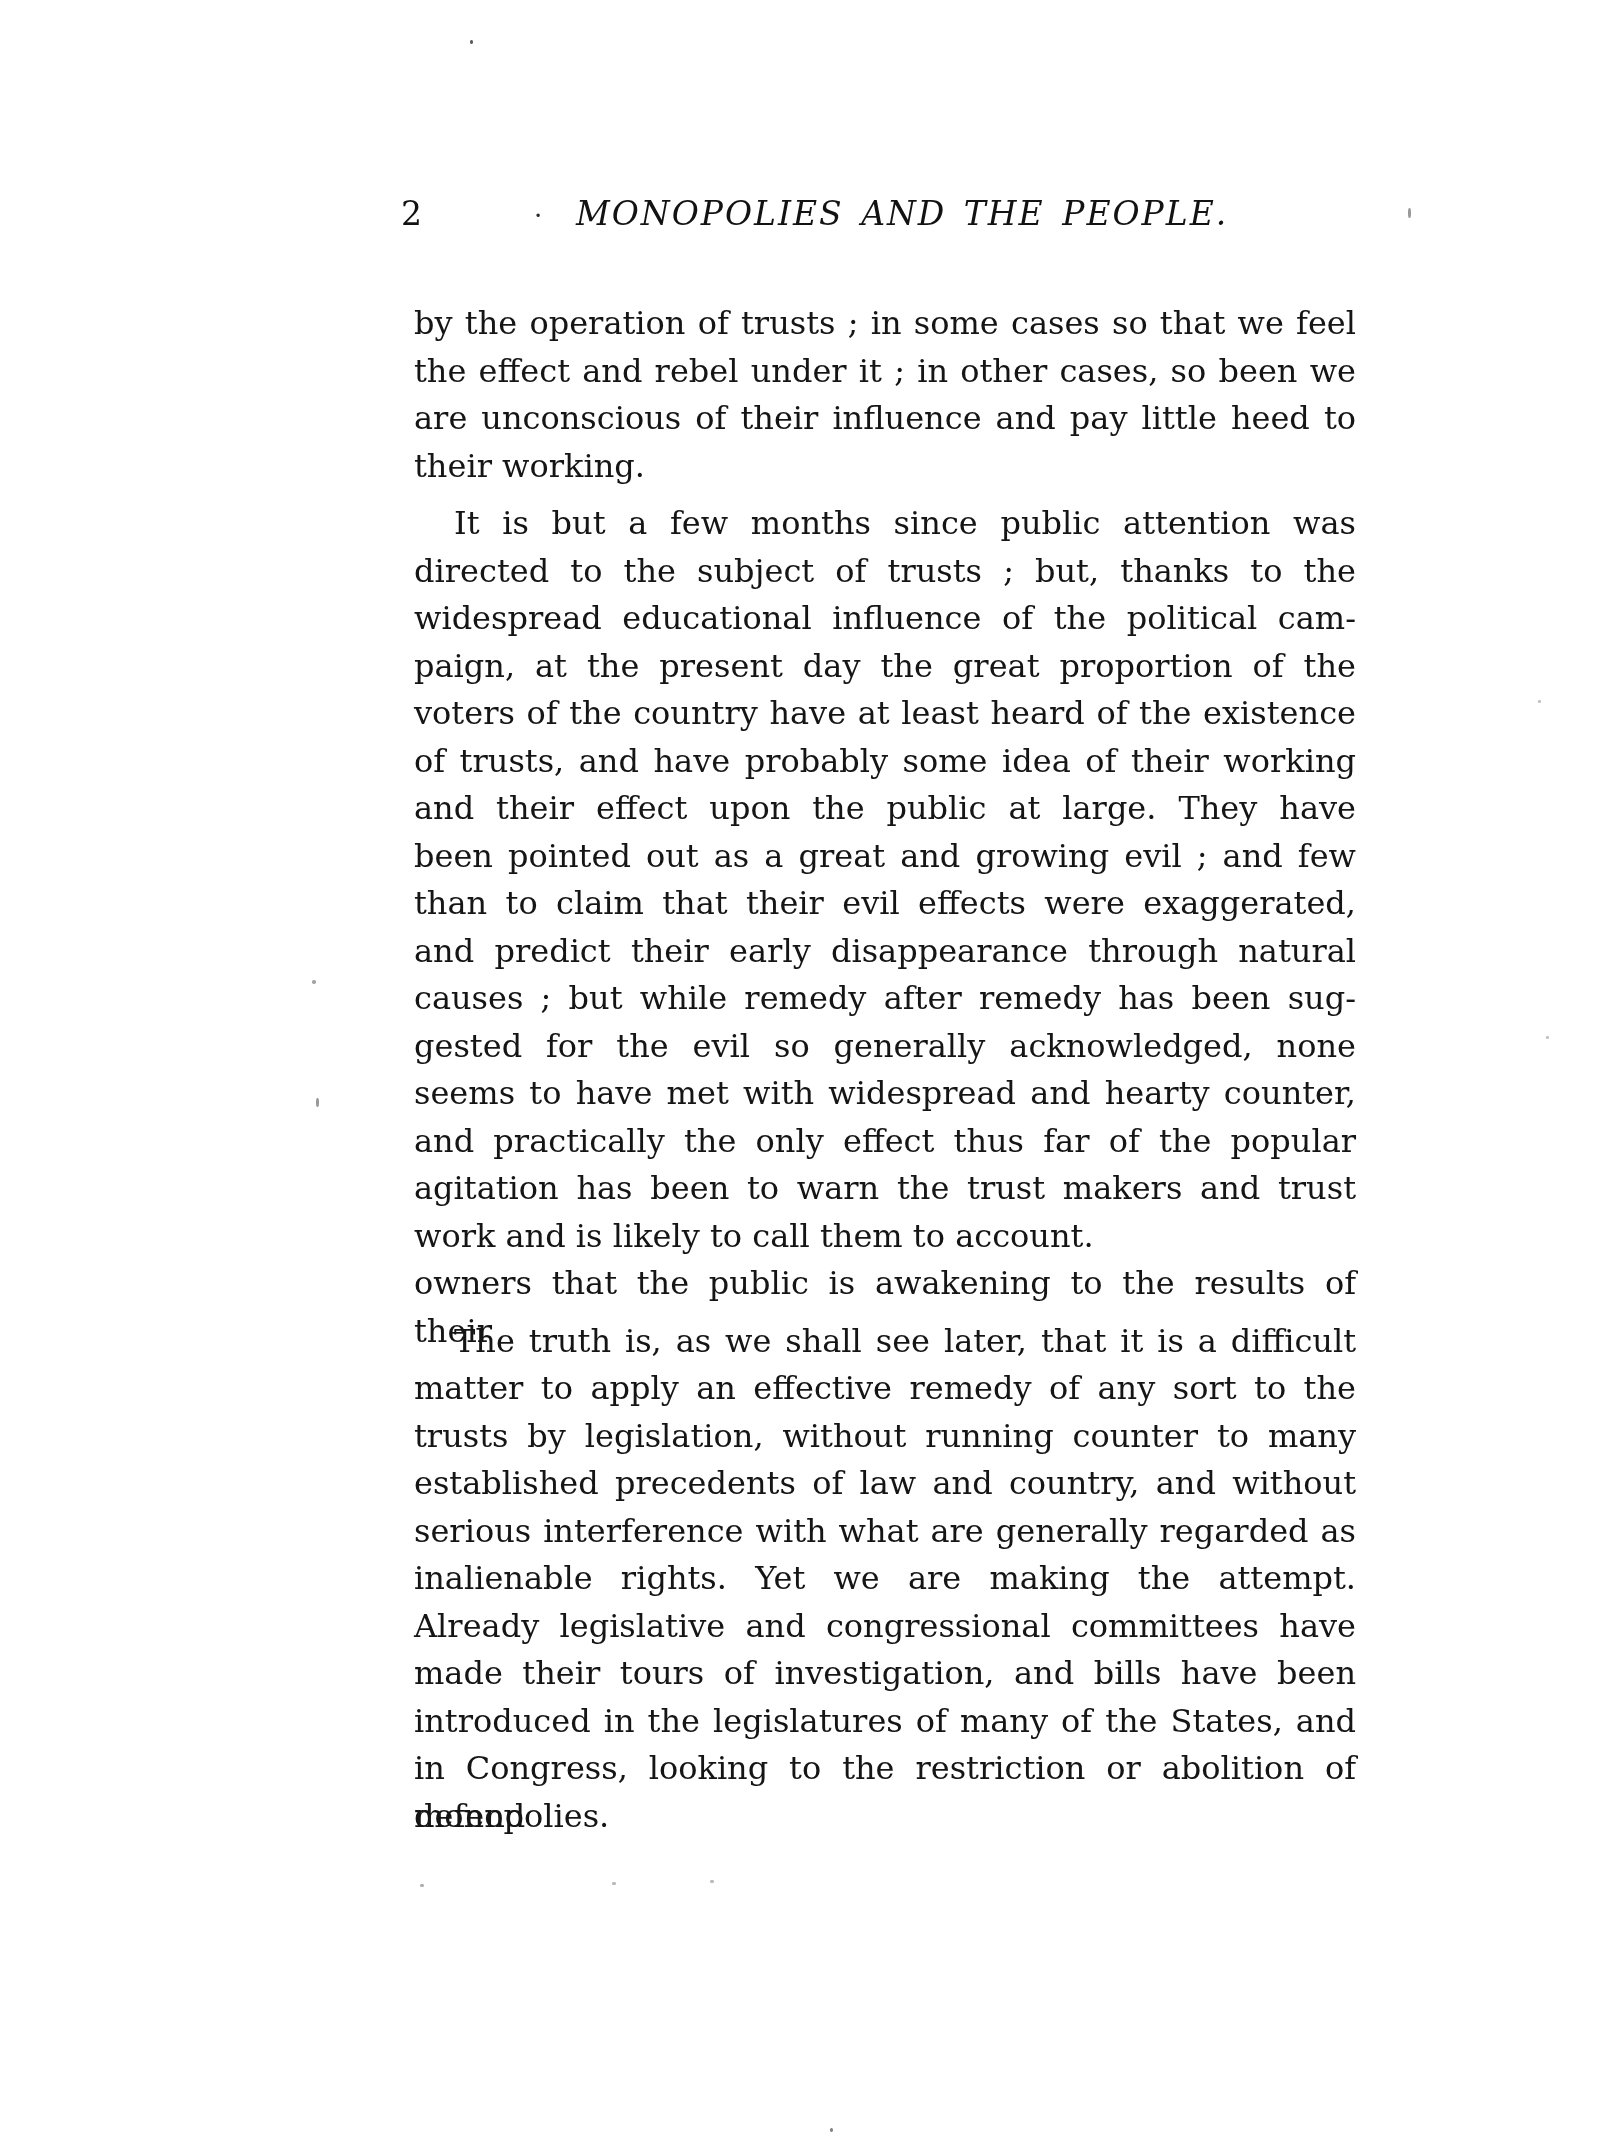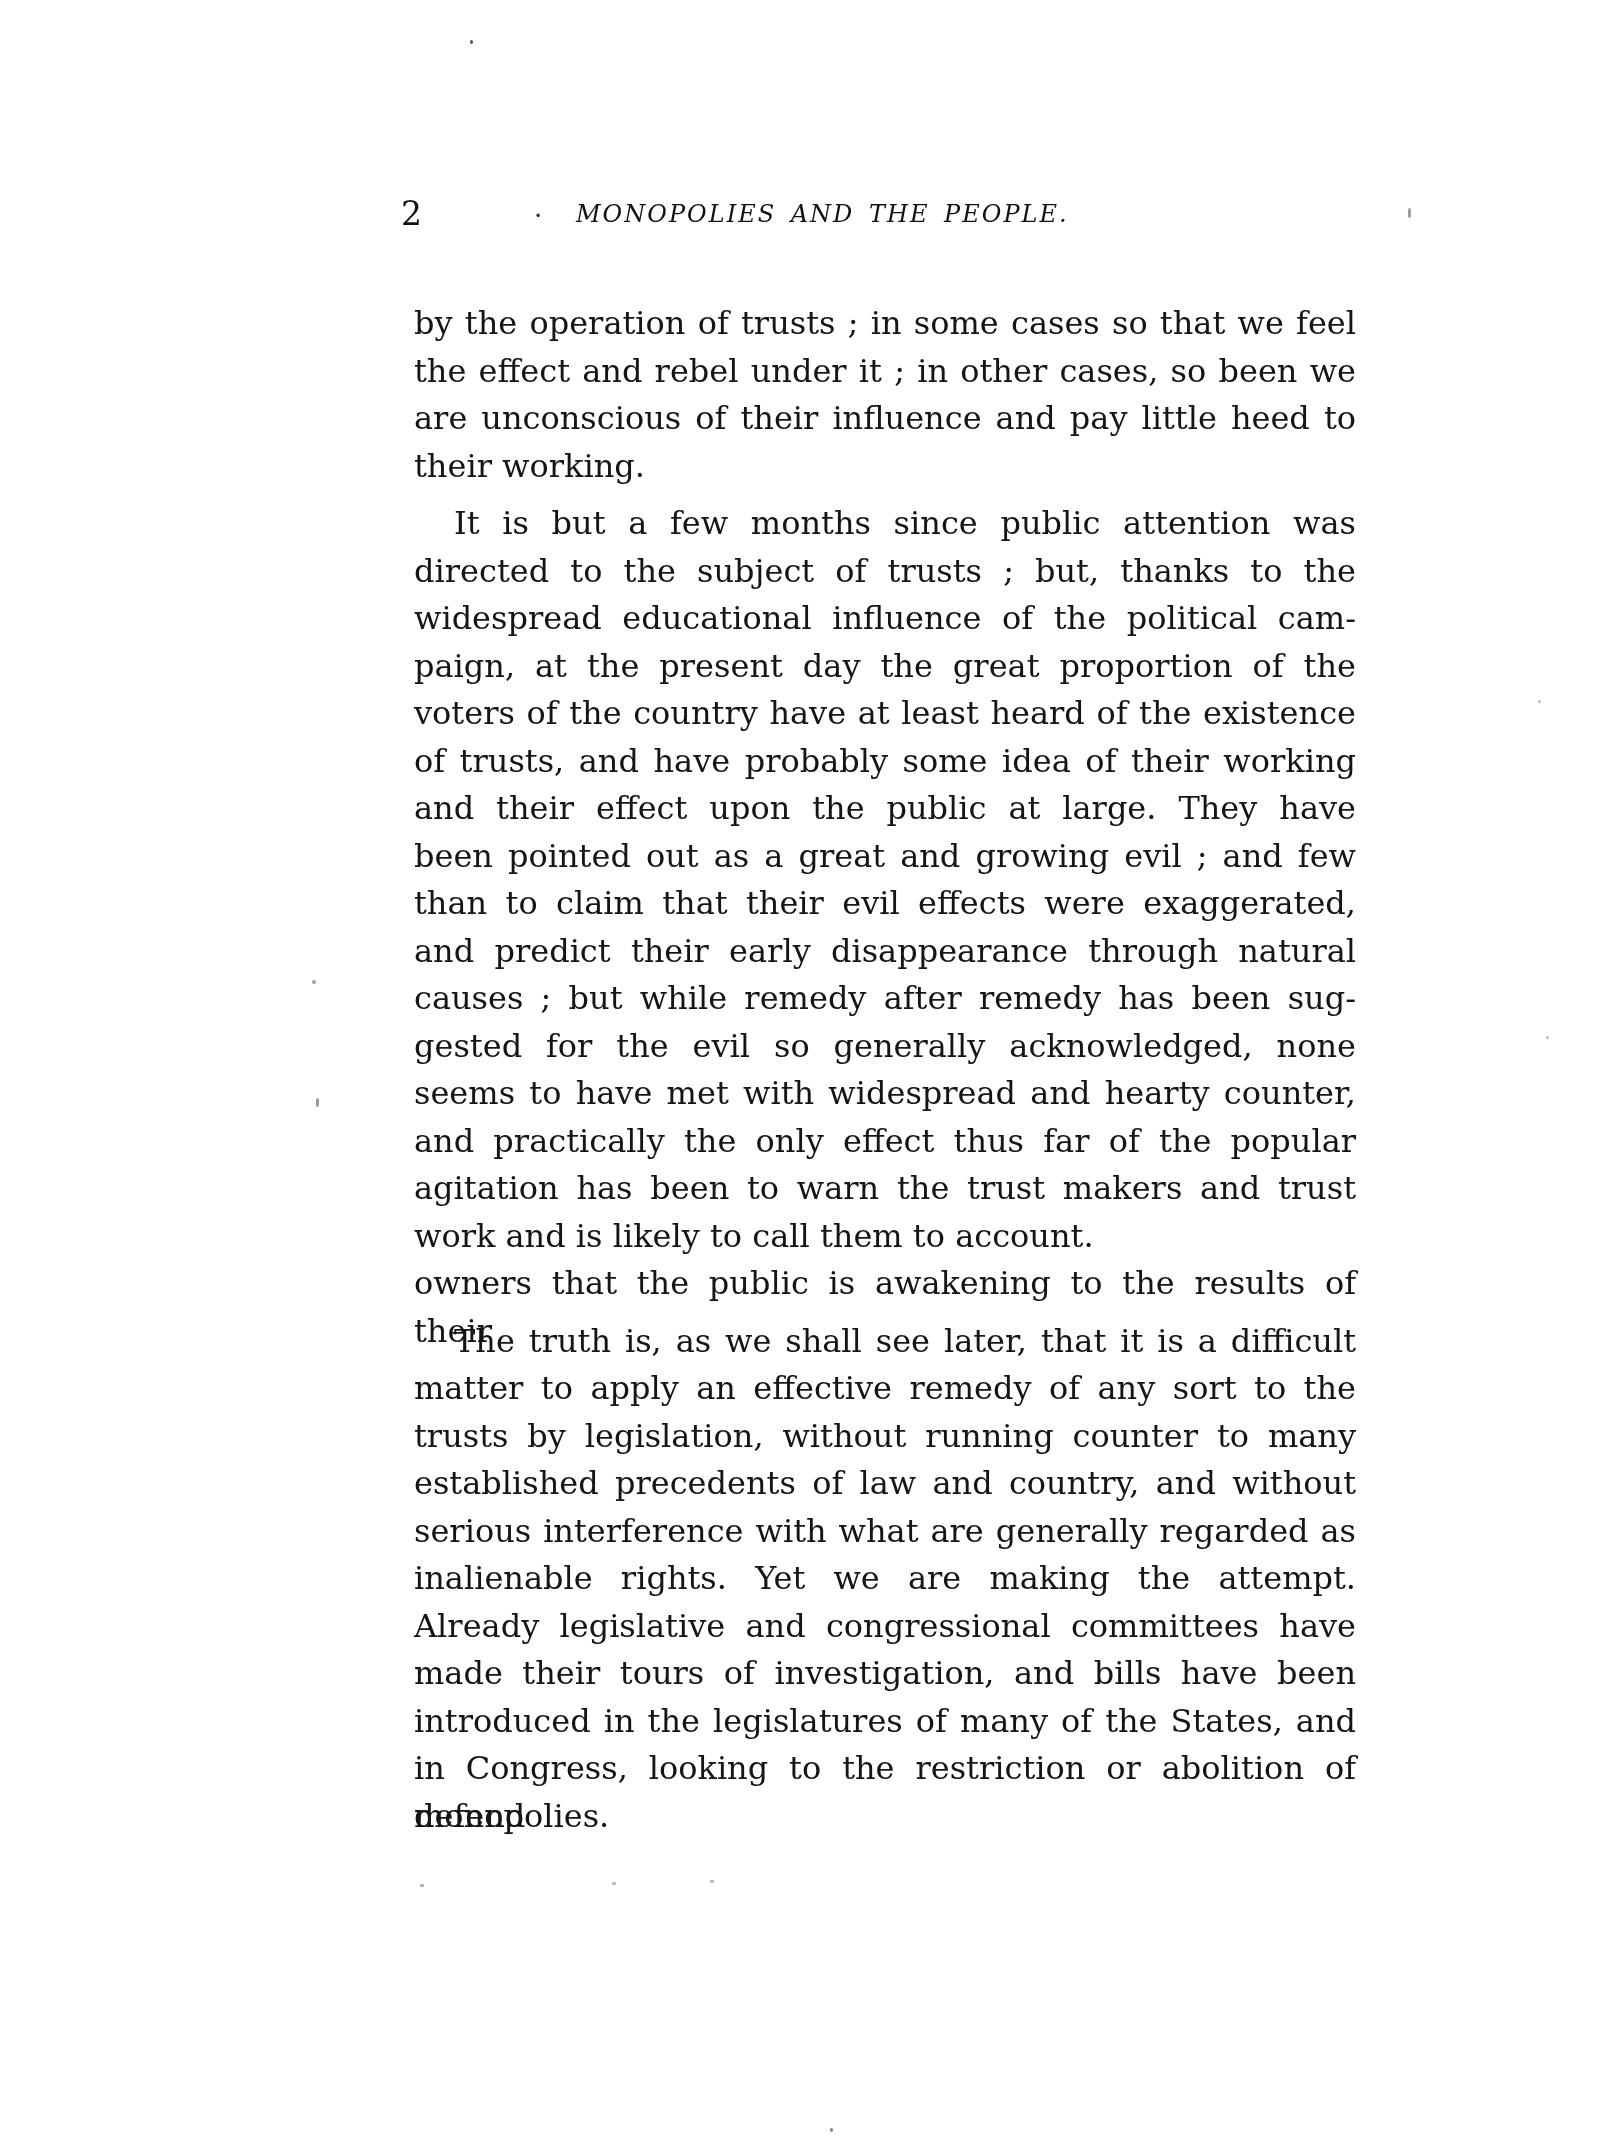--- a/index.html
+++ b/index.html
@@ -36,21 +36,21 @@
     position: absolute;
     left: 534px;
     top: 200px;
     font-size: 26px;
     color: #2a2a2a;
   }
   .running-title {
     position: absolute;
     left: 576px;
     top: 196px;
-    font-size: 24px;
+    font-size: 33px;
     line-height: 36px;
     font-style: italic;
     letter-spacing: 2px;
     word-spacing: 5px;
     color: #121212;
     white-space: nowrap;
   }
   
   .text-block {
     position: absolute;

